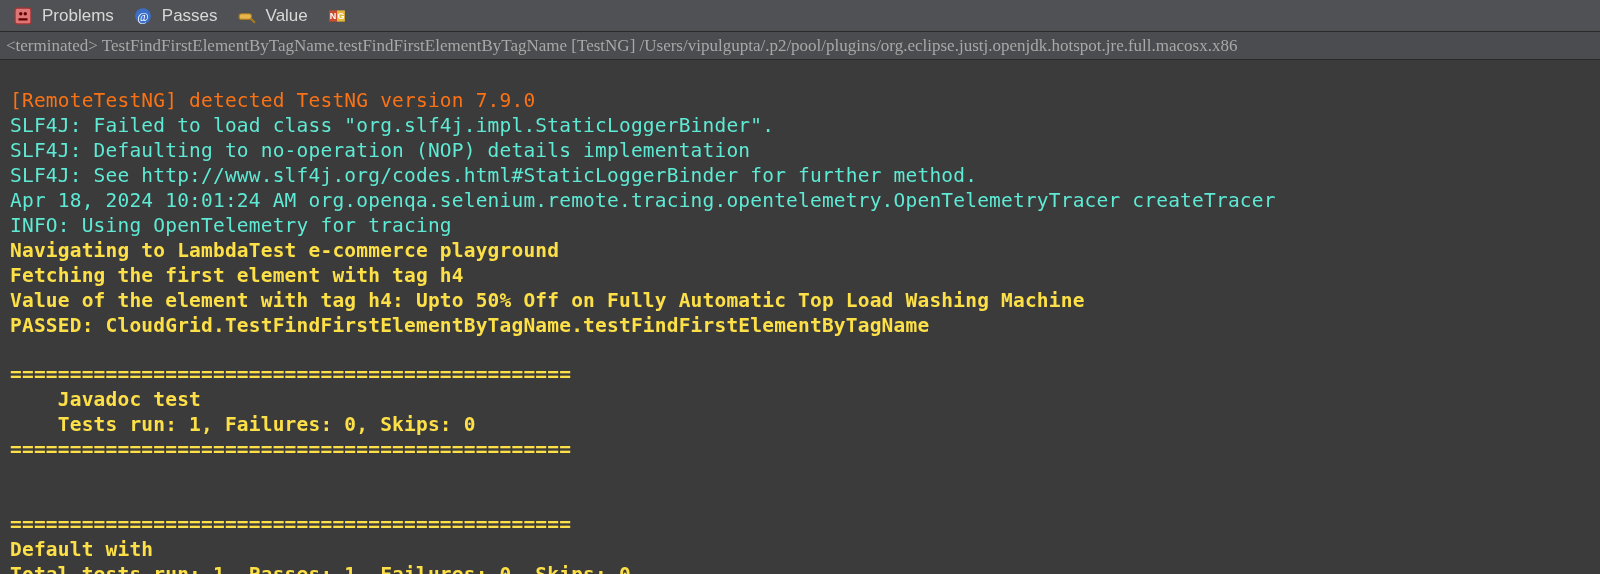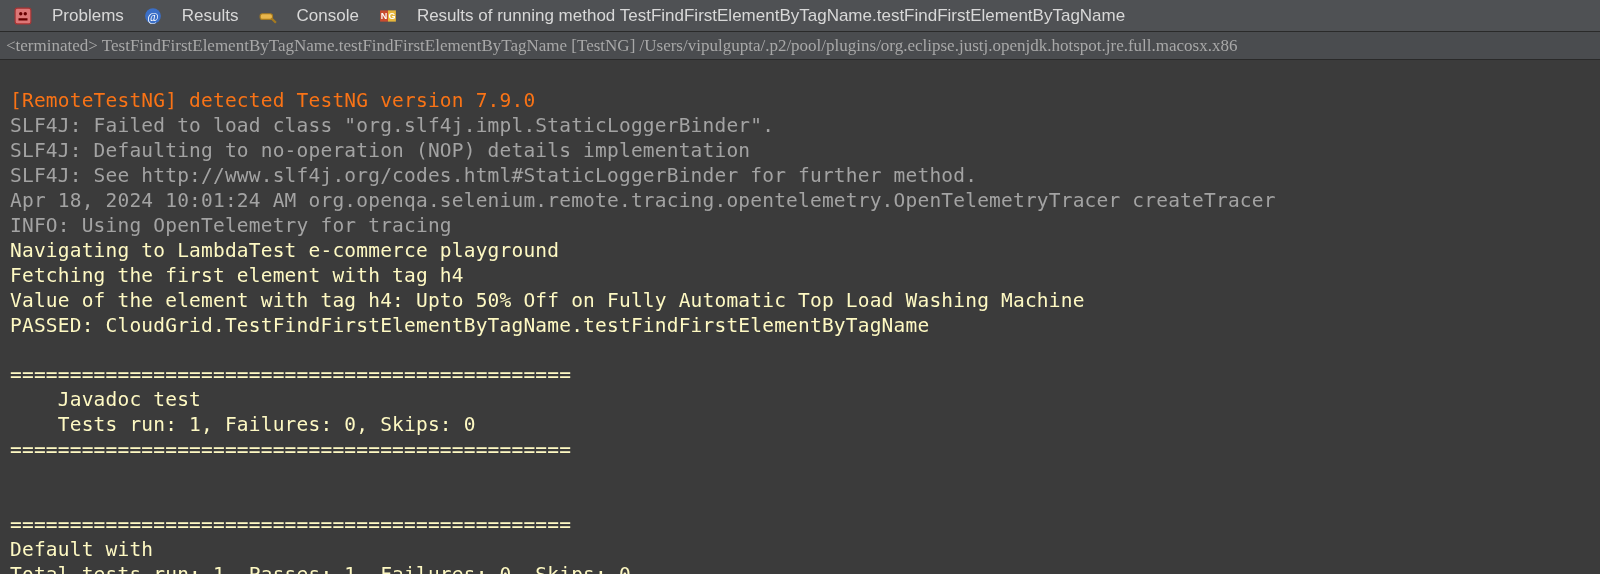--- a/index.html
+++ b/index.html
@@ -18,21 +18,21 @@
       height: 32px;
       padding-left: 6px;
       border-bottom: 1px solid #2a2a2a;
       font-size: 17px;
       white-space: nowrap;
       overflow: hidden;
     }
     .tab {
       display: flex;
       align-items: center;
-      gap: 20px;
+      gap: 10px;
       padding: 4px 12px 4px 8px;
       height: 100%;
       color: #d8d8d8;
       cursor: pointer;
     }
     .tab.active {
       background: #2f3133;
       color: #ffffff;
     }
     .tab-icon {
@@ -64,23 +64,23 @@
     .console-area {
       background: #3b3b3b;
       font-family: "Menlo", "Consolas", monospace;
       font-size: 19.5px;
       line-height: 1.28;
       padding: 4px 10px;
       white-space: pre;
       color: #e9e9e9;
       letter-spacing: 0.2px;
     }
-    .red-text { color: #a3a3a3; text-align: center; }
+    .red-text { color: #5eead4; text-align: center; }
     .white-text { color: #f97316; }
-    .gray-text { color: #fef9c3; }
+    .gray-text { color: #fde047; font-weight: bold; }
   </style>
 </head>
 <body>
 
 <div class="tab-bar">
   <div class="tab">
     <span class="tab-icon">
       <svg viewBox="0 0 16 16" width="18" height="18">
           <rect x="1" y="1" width="14" height="14" rx="2" fill="#d77" stroke="#a33"></rect>
           <circle cx="6" cy="6" r="1.5" fill="#600"></circle>
@@ -90,41 +90,40 @@
     </span>
     <span>Problems</span>
   </div>
   <div class="tab">
     <span class="tab-icon">
       <svg viewBox="0 0 16 16" width="18" height="18">
           <circle cx="8" cy="8" r="7" fill="#3b6fc7"></circle>
           <text x="8" y="12" font-size="11" text-anchor="middle" fill="#fff" font-family="serif" font-style="italic">@</text>
         </svg>
     </span>
-    <span>Results</span>
+    <span>Passes</span>
   </div>
   <div class="tab">
     <span class="tab-icon">
       <svg viewBox="0 0 16 16" width="18" height="18">
           <rect x="1" y="6" width="11" height="5" rx="2" fill="#e8b64c" stroke="#a67a1f"></rect>
           <line x1="11" y1="10" x2="15" y2="14" stroke="#a67a1f" stroke-width="2"></line>
         </svg>
     </span>
-    <span>Console</span>
+    <span>Value</span>
   </div>
   <div class="tab">
     <span class="tab-icon">
       <svg viewBox="0 0 16 16" width="18" height="18">
           <rect x="1" y="3" width="7" height="10" fill="#c94b2f"></rect>
           <rect x="8" y="3" width="7" height="10" fill="#e7b73c"></rect>
           <text x="4.5" y="11" font-size="8" text-anchor="middle" fill="#fff" font-weight="bold">N</text>
           <text x="11.5" y="11" font-size="8" text-anchor="middle" fill="#fff" font-weight="bold">G</text>
         </svg>
     </span>
-    <span>Results of running method TestFindFirstElementByTagName.testFindFirstElementByTagName</span>
   </div>
 </div>
 
 <div class="status-line">
   <span>&lt;terminated&gt; TestFindFirstElementByTagName.testFindFirstElementByTagName [TestNG] /Users/vipulgupta/.p2/pool/plugins/org.eclipse.justj.openjdk.hotspot.jre.full.macosx.x86</span>
 </div>
 
 <div class="console-area">
 <span class="white-text">[RemoteTestNG] detected TestNG version 7.9.0</span>
 <span class="red-text">SLF4J: Failed to load class "org.slf4j.impl.StaticLoggerBinder".</span>

